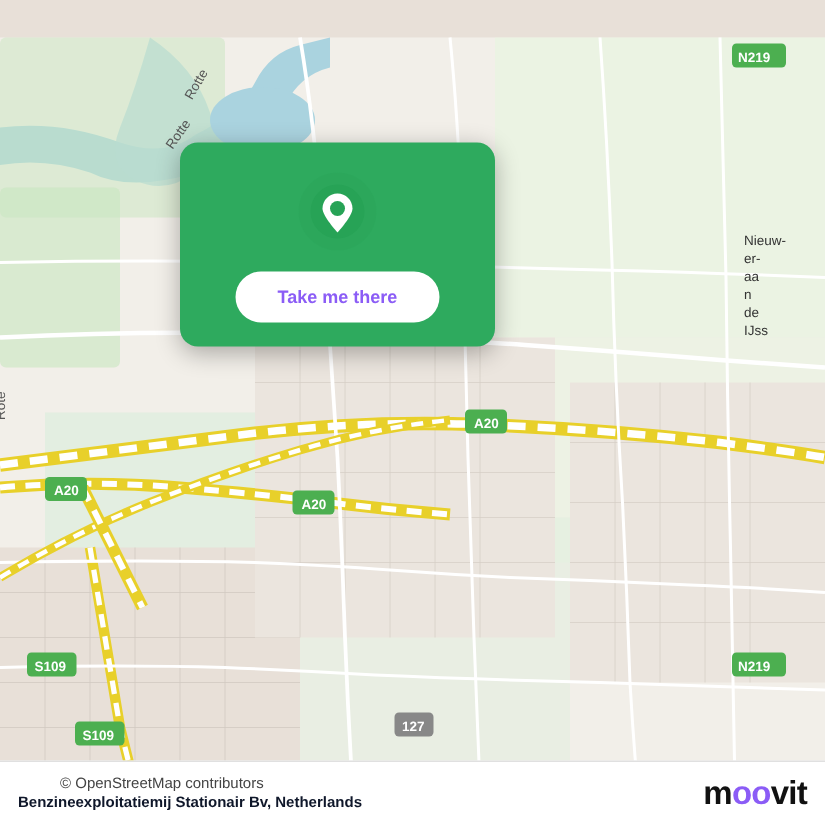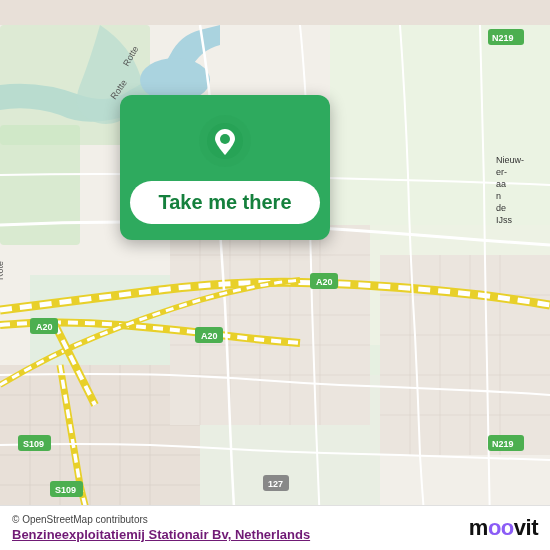--- a/index.html
+++ b/index.html
@@ -43,25 +43,25 @@
     }
 
     #location-pin-icon {
       width: 52px;
       height: 52px;
       margin-bottom: 14px;
     }
 
     #take-me-there-button {
       background-color: #ffffff;
-      color: #15803d;
+      color: #8b5cf6;
       border: none;
       border-radius: 24px;
       padding: 10px 28px;
-      font-size: 20px;
+      font-size: 12px;
       font-weight: 600;
       cursor: pointer;
       white-space: nowrap;
     }
 
     
     #bottom-bar {
       position: absolute;
       bottom: 0;
       left: 0;
@@ -75,28 +75,28 @@
     }
 
     #bottom-left {
       display: flex;
       flex-direction: column;
     }
 
     #osm-credit {
       font-size: 10px;
       color: #444;
+      margin-left: 28px;
     }
 
     #location-name {
-      font-size: 13px;
+      font-size: 10px;
       font-weight: 600;
-      color: #701a75;
+      color: #0f172a;
       margin-top: 2px;
-      text-decoration: underline;
     }
 
     #moovit-logo {
       display: flex;
       align-items: center;
       gap: 4px;
     }
 
     #moovit-text {
       font-size: 22px;

